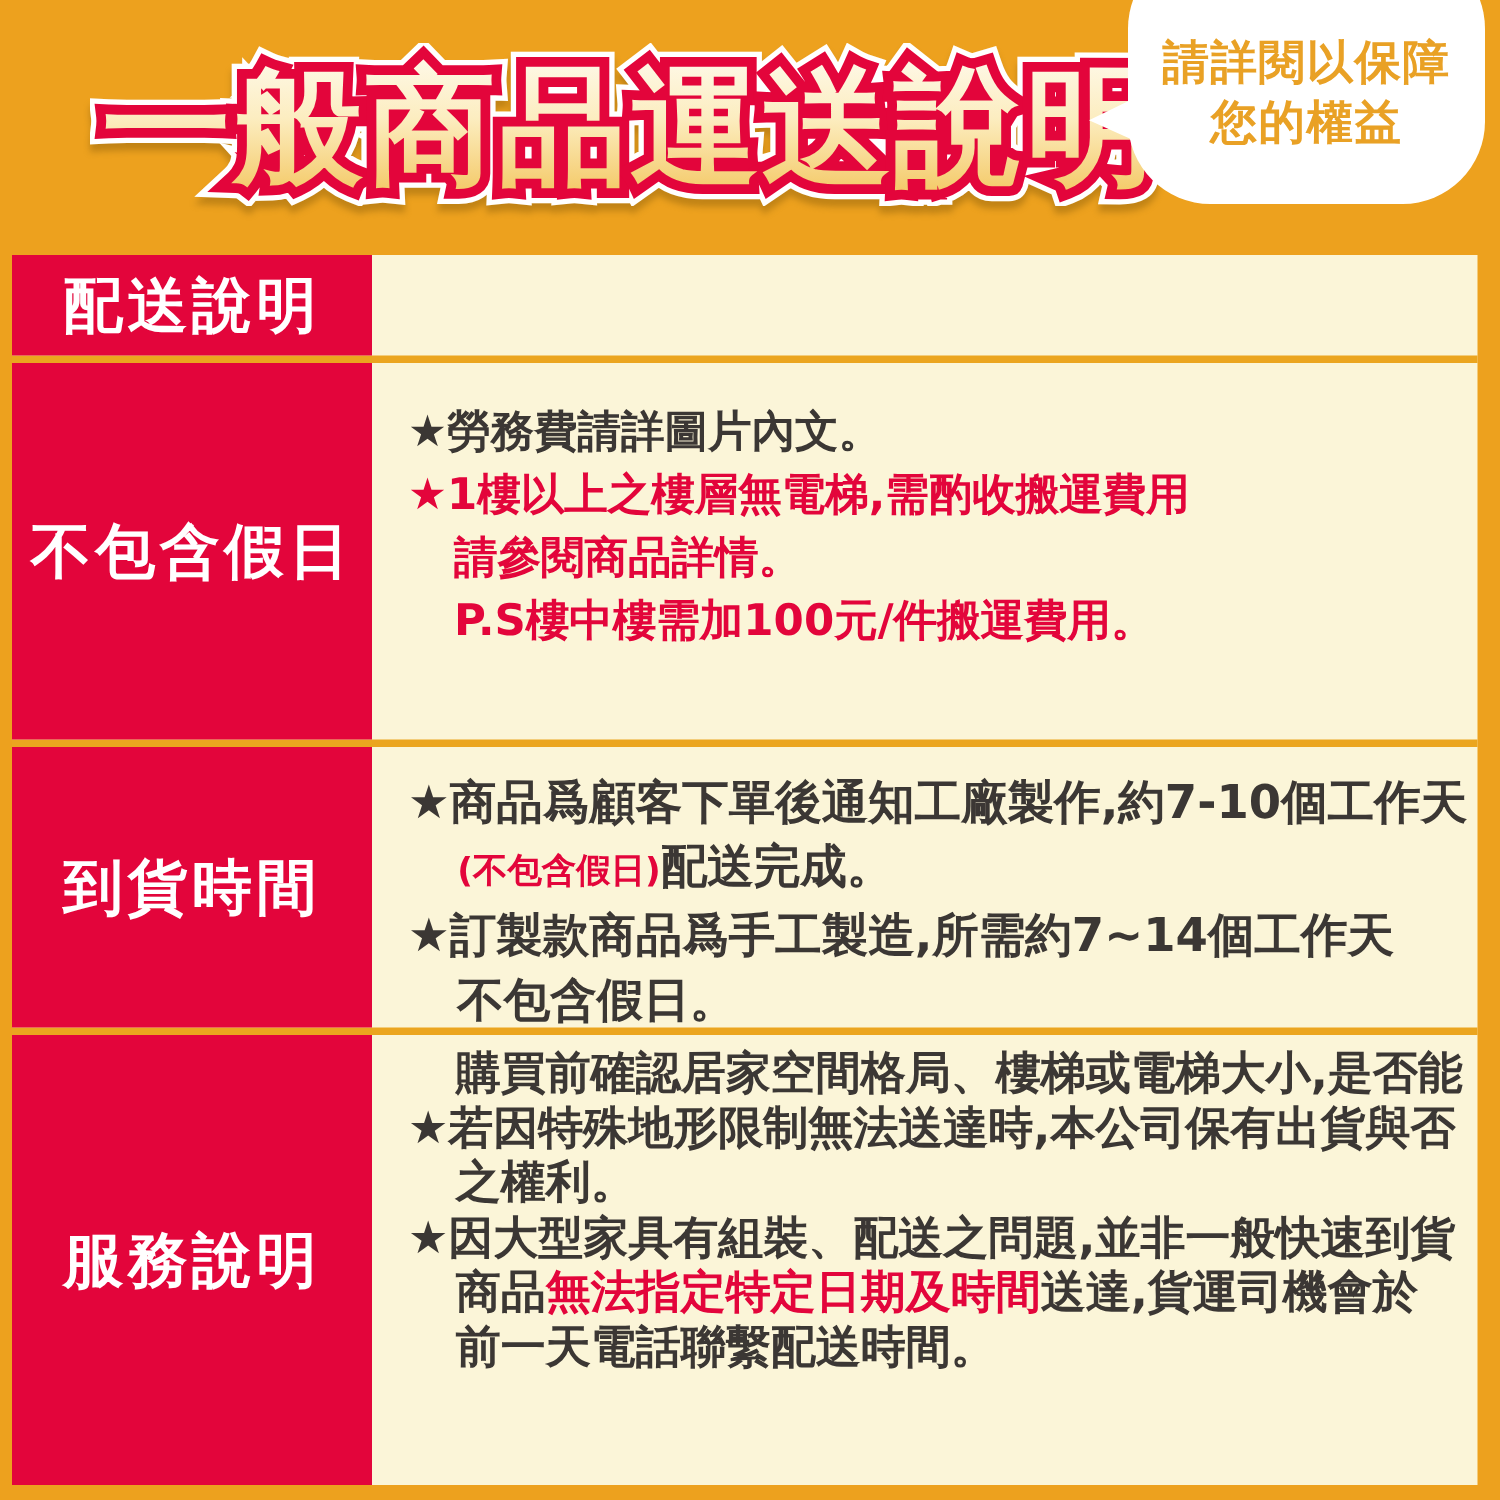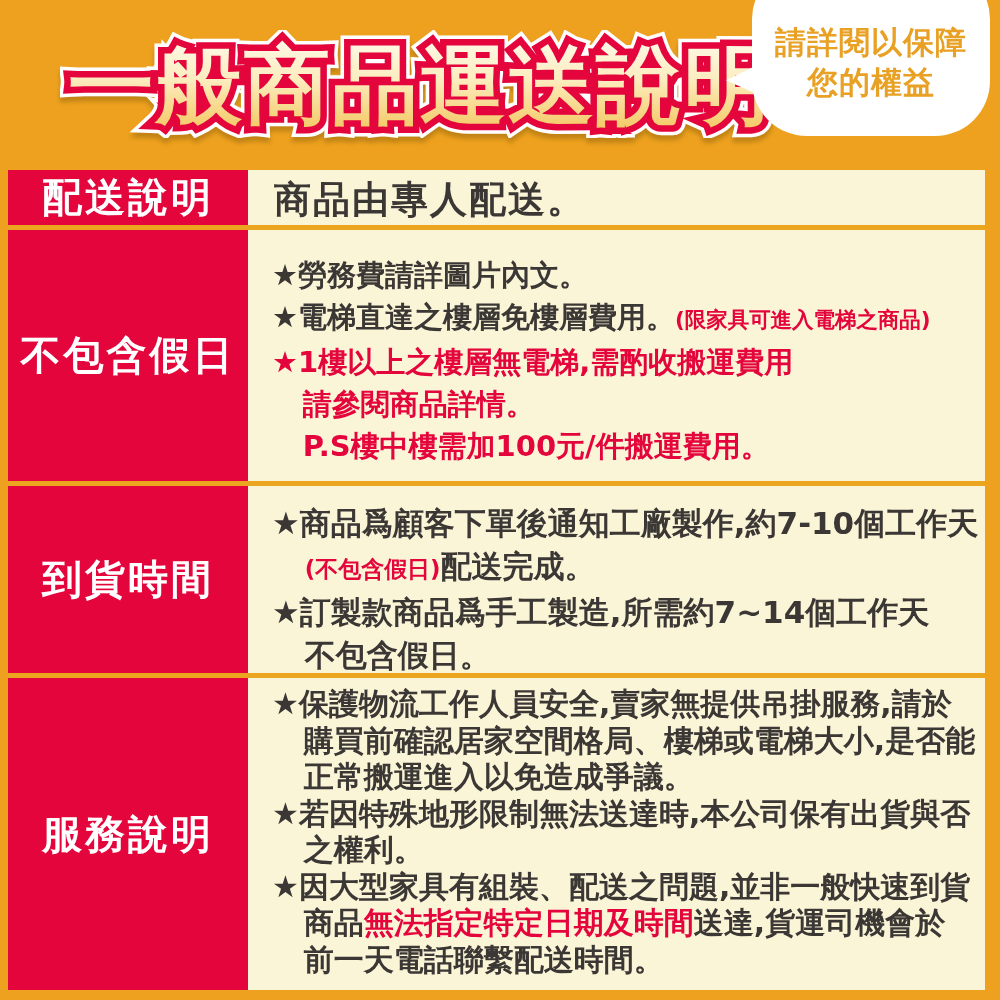--- a/index.html
+++ b/index.html
@@ -45,21 +45,21 @@
     letter-spacing:1px;
   }
 
   
   .info-table {
     position:absolute; left:8px; top:170px; width:977px; height:820px;
     background:var(--cream,#FBF5D8); display:flex; flex-direction:column;
   }
   .row { display:flex; border-bottom:5px solid var(--border,#EBA51F); }
   .row:last-child { border-bottom:none; }
-  .row-0 { height:60px;align-items:flex-end; }
+  .row-0 { height:72px; }
   .row-1 { height:256px; }
   .row-2 { height:192px; }
   .row-3 { flex:1; }
 
   .label-cell {
     width:240px; flex:none; background:var(--red,#E3053B);
     color:#fff; font-size:40px; letter-spacing:3px;
     display:flex; align-items:center; justify-content:center;
   }
   .content-cell { flex:1; color:var(--dark,#3B3734); overflow:hidden; }
@@ -92,49 +92,43 @@
       <div class="bubble-text">
         <div>請詳閱以保障</div>
         <div>您的權益</div>
       </div>
     </div>
   </header>
 
   <main class="info-table">
       <div class="row row-0">
         <div class="label-cell">配送說明</div>
-        <div class="content-cell">
-          <div class="line"><span class="seg dark">商品由專人配送。</span></div>
-        </div>
       </div>
       <div class="row row-1">
         <div class="label-cell">不包含假日</div>
         <div class="content-cell">
           <div class="line"><span class="seg dark">★勞務費請詳圖片內文。</span></div>
-          <div class="line"><span class="seg dark">★電梯直達之樓層免樓層費用。</span><span class="seg red-small">(限家具可進入電梯之商品)</span></div>
           <div class="line"><span class="seg red">★1樓以上之樓層無電梯,需酌收搬運費用</span></div>
           <div class="line indent"><span class="seg red">請參閱商品詳情。</span></div>
           <div class="line indent"><span class="seg red">P.S樓中樓需加100元/件搬運費用。</span></div>
         </div>
       </div>
       <div class="row row-2">
         <div class="label-cell">到貨時間</div>
         <div class="content-cell">
           <div class="line"><span class="seg dark">★商品爲顧客下單後通知工廠製作,約7-10個工作天</span></div>
           <div class="line indent"><span class="seg red-small">(不包含假日)</span><span class="seg dark">配送完成。</span></div>
           <div class="line"><span class="seg dark">★訂製款商品爲手工製造,所需約7~14個工作天</span></div>
           <div class="line indent"><span class="seg dark">不包含假日。</span></div>
         </div>
       </div>
       <div class="row row-3">
         <div class="label-cell">服務說明</div>
         <div class="content-cell">
-          <div class="line"><span class="seg dark">★保護物流工作人員安全,賣家無提供吊掛服務,請於</span></div>
           <div class="line indent"><span class="seg dark">購買前確認居家空間格局、樓梯或電梯大小,是否能</span></div>
-          <div class="line indent"><span class="seg dark">正常搬運進入以免造成爭議。</span></div>
           <div class="line"><span class="seg dark">★若因特殊地形限制無法送達時,本公司保有出貨與否</span></div>
           <div class="line indent"><span class="seg dark">之權利。</span></div>
           <div class="line"><span class="seg dark">★因大型家具有組裝、配送之問題,並非一般快速到貨</span></div>
           <div class="line indent"><span class="seg dark">商品</span><span class="seg red">無法指定特定日期及時間</span><span class="seg dark">送達,貨運司機會於</span></div>
           <div class="line indent"><span class="seg dark">前一天電話聯繫配送時間。</span></div>
         </div>
       </div>
     </main>
 
 </div>

